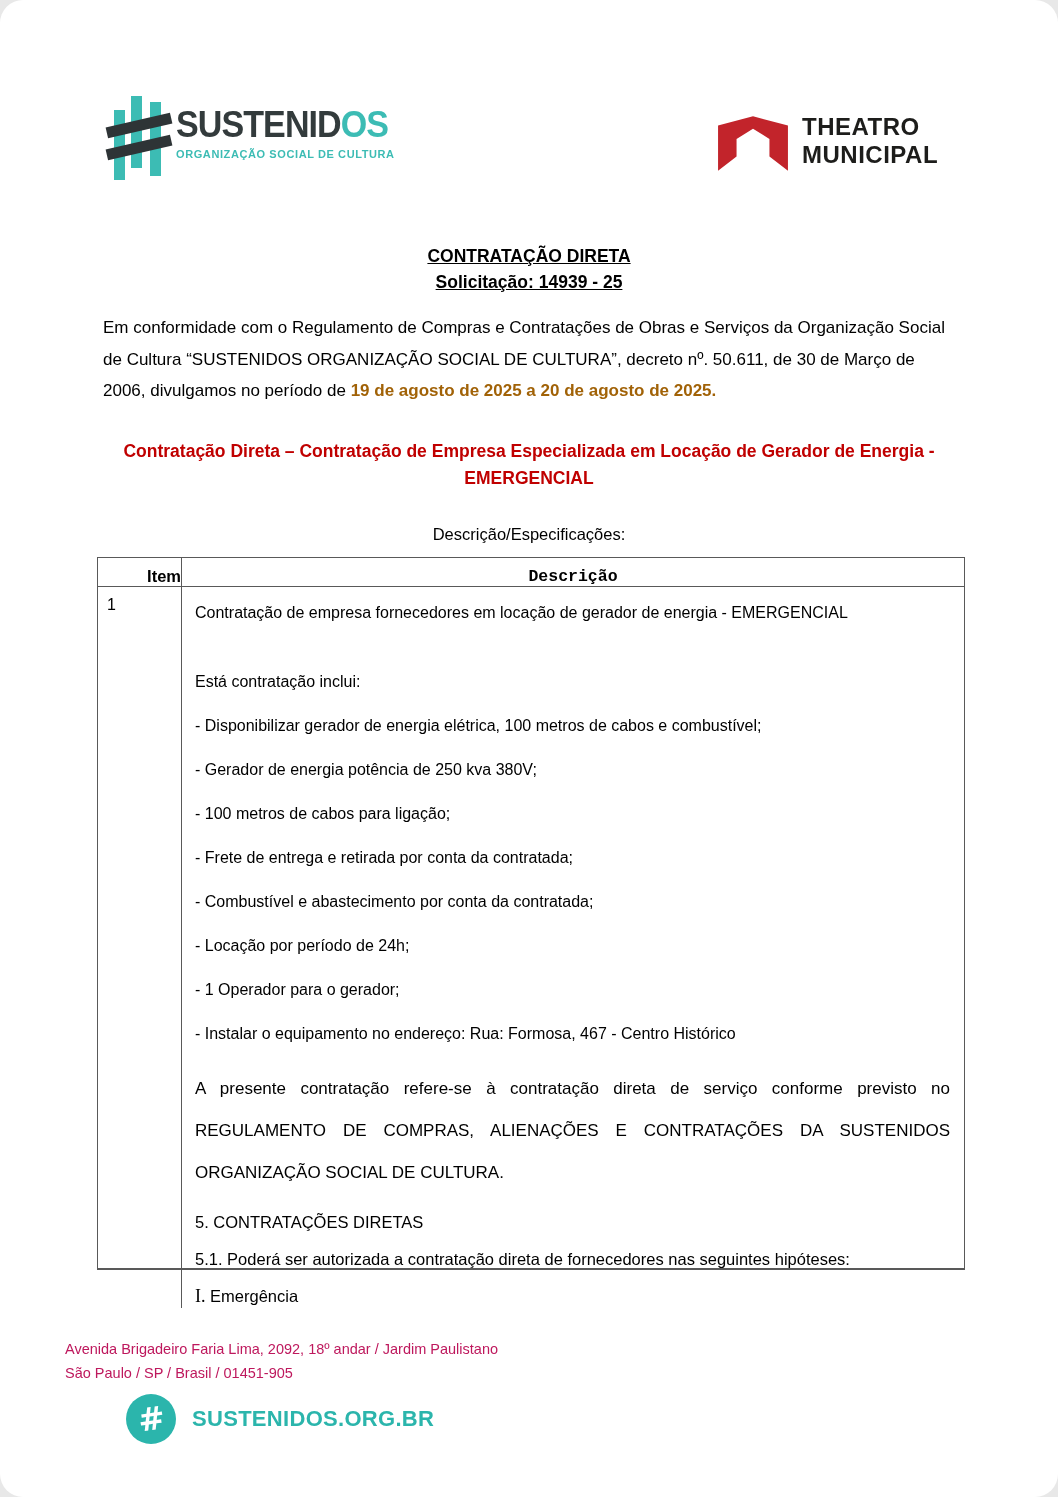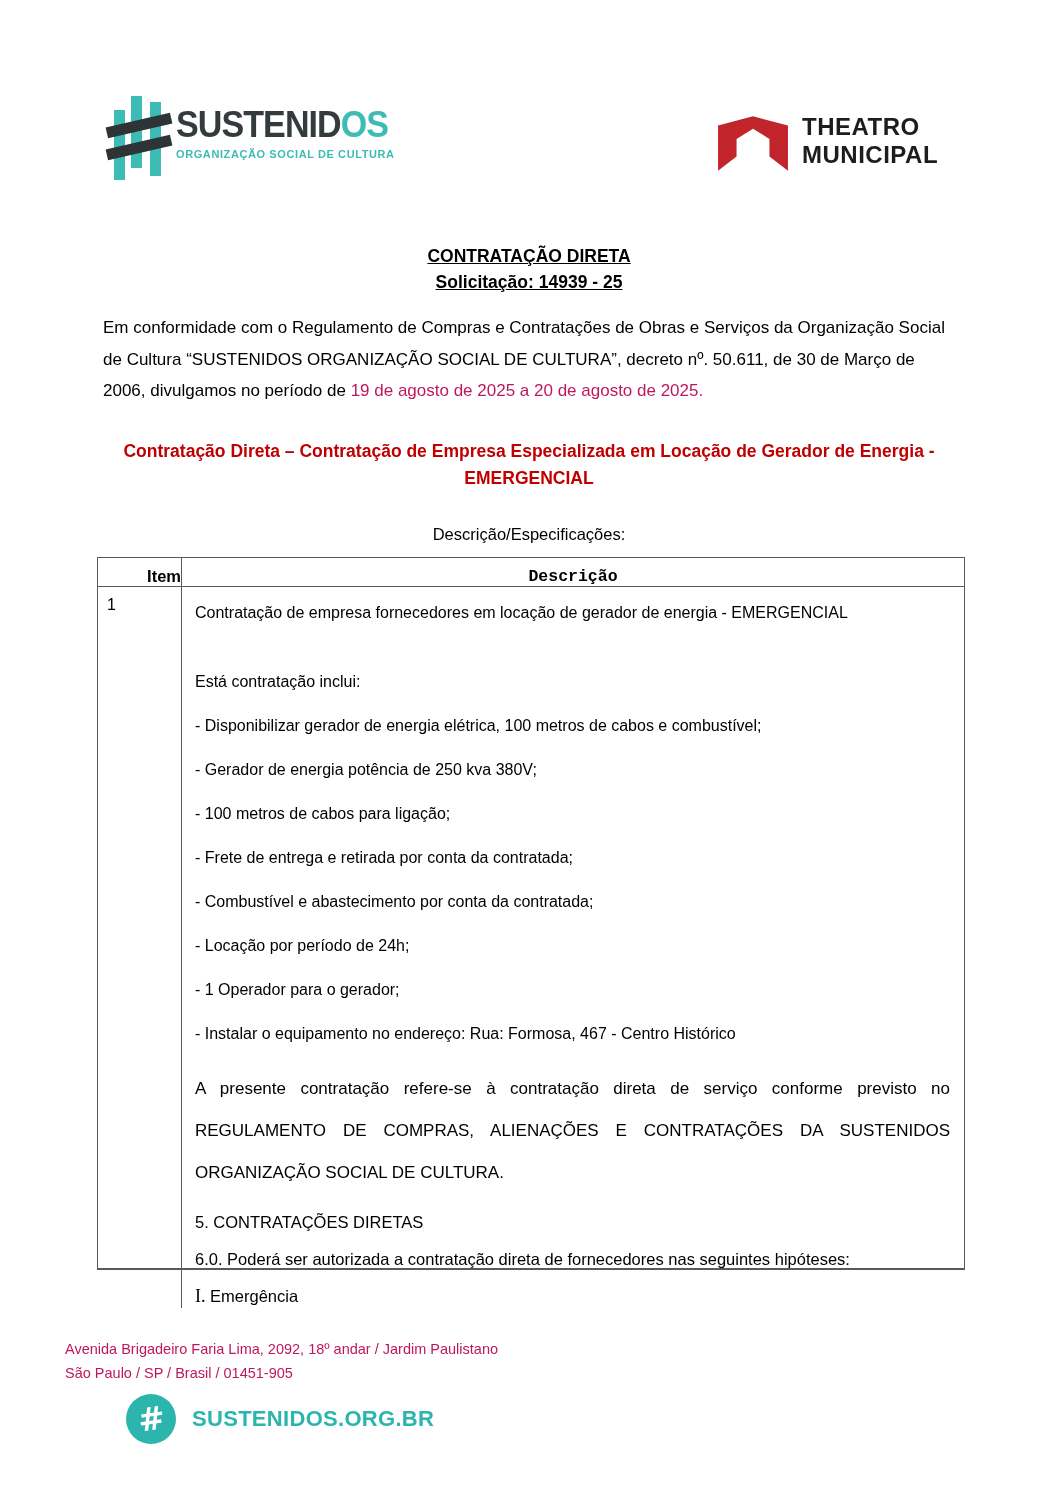--- a/index.html
+++ b/index.html
@@ -5,20 +5,21 @@
   * { margin:0; padding:0; box-sizing:border-box; }
   html,body { background:#e8e8e8; }
   .page {
     position:relative;
     width:1058px; height:1497px;
     margin:0 auto;
     background:#ffffff;
     font-family:"Liberation Sans", sans-serif;
     color:#000;
     overflow:hidden;
+    border-radius:23px;
   }
 
   
   .sustenidos-logo { position:absolute; left:112px; top:94px; display:flex; align-items:flex-start; }
   .hash-mark { position:relative; width:54px; height:86px; }
   .hash-bar-v { position:absolute; width:11px; background:#3cbcb4; }
   .hash-bar-v.b1 { left:2px;  top:16px; height:70px; }
   .hash-bar-v.b2 { left:19px; top:2px;  height:72px; }
   .hash-bar-v.b3 { left:38px; top:8px;  height:74px; }
   .hash-bar-d { position:absolute; left:-6px; width:66px; height:11px; background:#2e3436; transform:rotate(-13deg); }
@@ -32,21 +33,21 @@
   .theatro-logo { position:absolute; left:716px; top:106px; display:flex; align-items:flex-start; }
   .theatro-icon { margin-top:5px; }
   .theatro-text { margin-left:12px; margin-top:7px; font-size:24px; font-weight:bold; color:#1d1d1b; letter-spacing:.5px; line-height:28px; }
 
   
   .doc-title { position:absolute; left:0; top:243px; width:100%; text-align:center; font-size:17.5px; font-weight:bold; line-height:26px; }
   .doc-title span { text-decoration:underline; }
 
   
   .intro { position:absolute; left:103px; top:312px; width:856px; font-size:17px; line-height:31.5px; }
-  .intro .highlight { color:#be185d; font-weight:normal; }
+  .intro .highlight { color:#a16207; font-weight:bold; }
 
   
   .subject { position:absolute; left:79px; top:438px; width:900px; text-align:center; color:#c00000; font-weight:bold; font-size:17.5px; line-height:27px; }
 
   
   .section-label { position:absolute; left:0; top:525px; width:100%; text-align:center; font-weight:normal; font-size:16.5px; }
 
   
   .doc-table { position:absolute; left:97px; top:557px; width:868px; height:713px; border:1px solid #595959; border-bottom-width:2px; display:flex; flex-direction:column; }
   .tbl-header { display:flex; height:55px; border-bottom:1px solid #595959; font-weight:bold; font-size:16.5px; }
@@ -122,21 +123,21 @@
         <p>- Disponibilizar gerador de energia elétrica, 100 metros de cabos e combustível;</p>
         <p>- Gerador de energia potência de 250 kva 380V;</p>
         <p>- 100 metros de cabos para ligação;</p>
         <p>- Frete de entrega e retirada por conta da contratada;</p>
         <p>- Combustível e abastecimento por conta da contratada;</p>
         <p>- Locação por período de 24h;</p>
         <p>- 1 Operador para o gerador;</p>
         <p>- Instalar o equipamento no endereço: Rua: Formosa, 467 - Centro Histórico</p>
         <p class="desc-paragraph">A presente contratação refere-se à contratação direta de serviço conforme previsto no REGULAMENTO DE COMPRAS, ALIENAÇÕES E CONTRATAÇÕES DA SUSTENIDOS ORGANIZAÇÃO SOCIAL DE CULTURA.</p>
         <p class="clause">5. CONTRATAÇÕES DIRETAS</p>
-        <p class="clause">6.0. Poderá ser autorizada a contratação direta de fornecedores nas seguintes hipóteses:</p>
+        <p class="clause">5.1. Poderá ser autorizada a contratação direta de fornecedores nas seguintes hipóteses:</p>
         <p class="hypothesis"><span class="roman-serif">I.</span><span> Emergência</span></p>
       </div>
     </div>
   </div>
 
   <div class="footer-address">
     <div>Avenida Brigadeiro Faria Lima, 2092, 18º andar / Jardim Paulistano</div>
     <div>São Paulo / SP / Brasil / 01451-905</div>
   </div>
 

